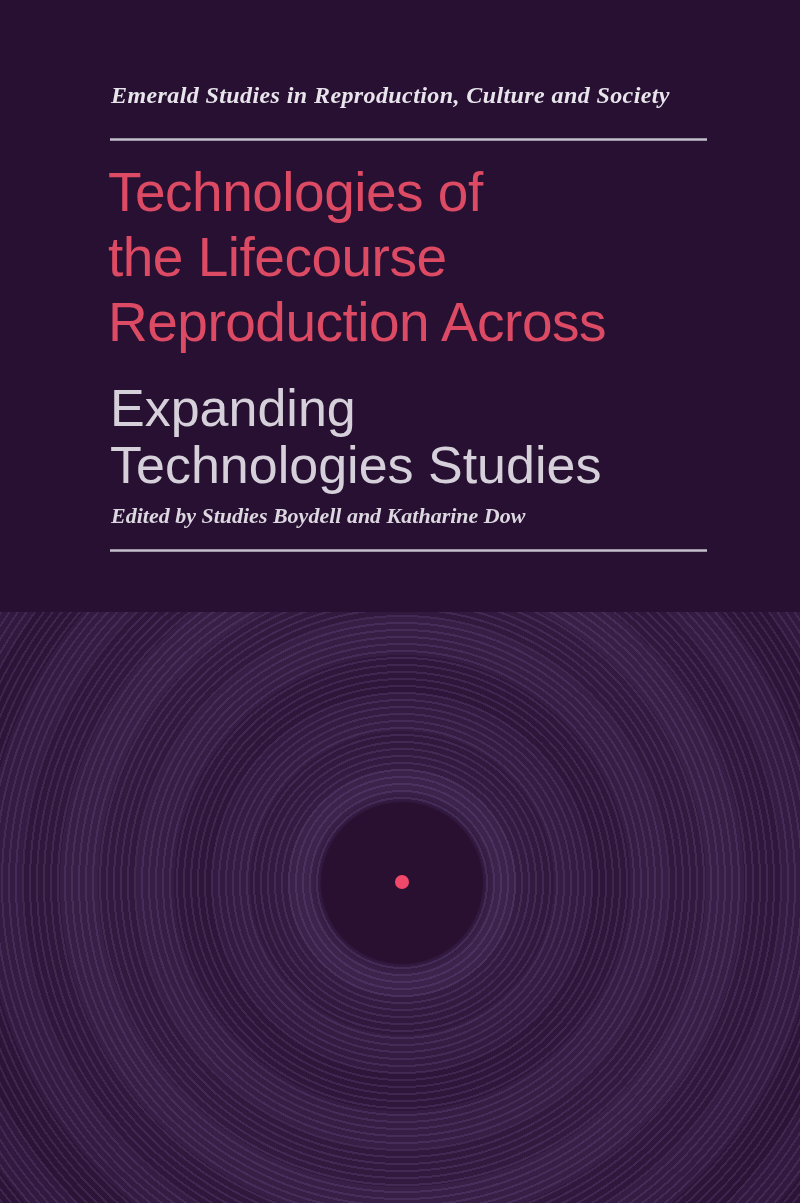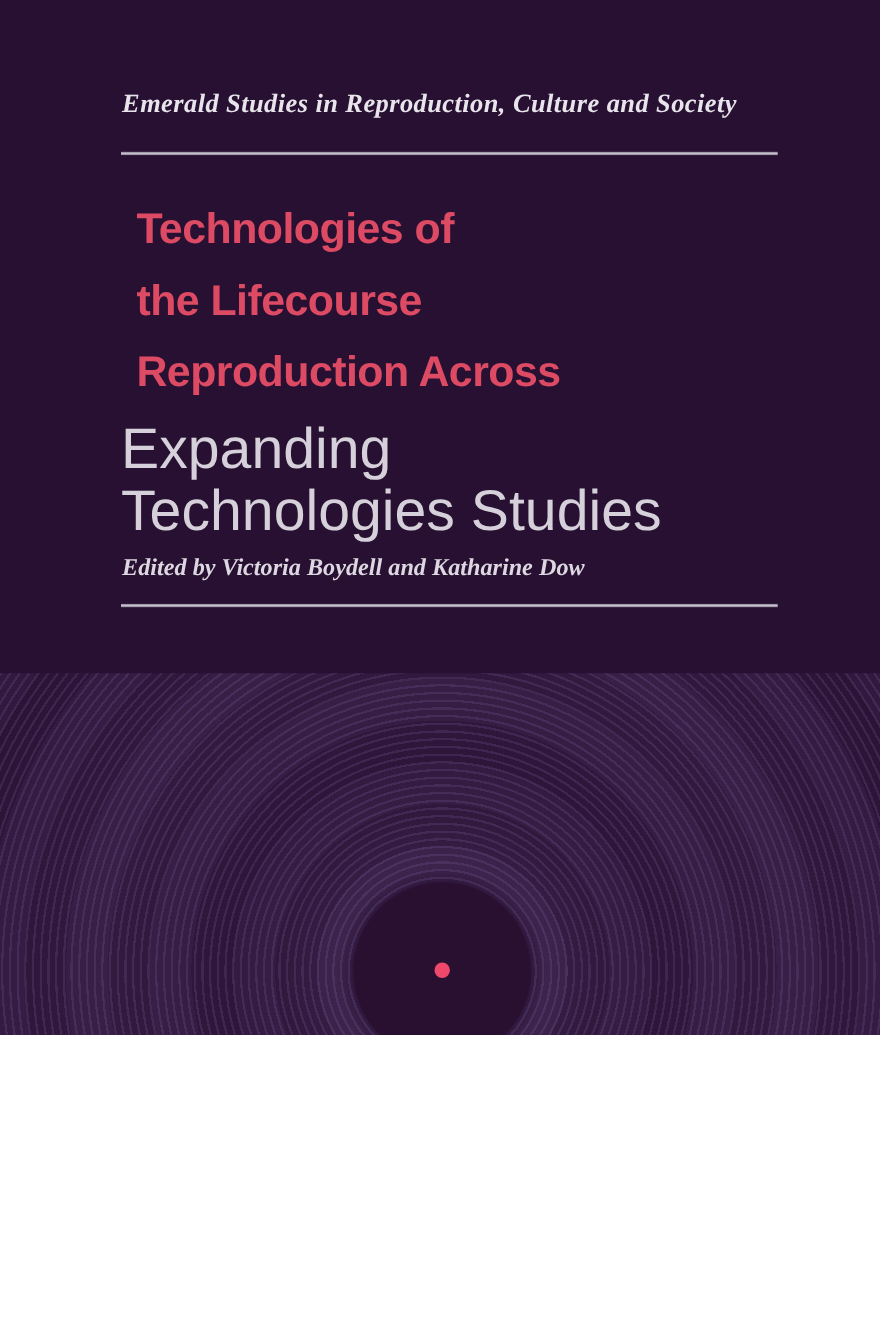--- a/index.html
+++ b/index.html
@@ -6,41 +6,41 @@
     --bg:#271031;
     --title:#dc4a64;
     --subtitle:#d5d0da;
     --series:#e8e4ec;
     --divider:#a9a1b2;
     --dot:#f0486a;
   }
   html,body{margin:0;padding:0;background:#ffffff;}
   .cover{
     position:relative;
-    width:800px;height:941px;
+    width:800px;height:1203px;
     background:var(--bg);
     overflow:hidden;
     font-family:"Liberation Sans", sans-serif;
   }
   .series{
     position:absolute;left:111px;top:82px;width:620px;
     font-family:"Liberation Serif", serif;
     font-style:italic;font-weight:bold;
     font-size:24px;letter-spacing:0.4px;
     color:var(--series);
   }
   .rule{
     position:absolute;left:110px;width:597px;height:3px;
     background:linear-gradient(to bottom,#80778b,#cbc5d3 45%,#8b8296);
   }
   .rule-top{top:138px;}
   .rule-bottom{top:549px;}
   .title{
-    position:absolute;left:108px;top:160px;margin:16px;
-    font-size:39px;line-height:65px;font-weight:700;
+    position:absolute;left:108px;top:160px;margin:0;
+    font-size:55px;line-height:65px;font-weight:400;
     letter-spacing:-0.5px;
     color:var(--title);
   }
   .title .line,.subtitle .line{display:block;}
   .subtitle{
     position:absolute;left:110px;top:380px;margin:0;
     font-size:52px;line-height:57px;font-weight:300;
     color:var(--subtitle);
   }
   .edited{
@@ -97,21 +97,21 @@
     <span class="line">Technologies of</span>
     <span class="line">the Lifecourse</span>
     <span class="line">Reproduction Across</span>
   </h1>
 
   <h2 class="subtitle">
     <span class="line">Expanding</span>
     <span class="line">Technologies Studies</span>
   </h2>
 
-  <div class="edited">Edited by Victoria Boydell and Katharine Dow</div>
+  <div class="edited">Edited by Studies Boydell and Katharine Dow</div>
 
   <div class="rule rule-bottom"></div>
 
   <div class="pattern"></div>
 
   <div class="dot"></div>
 
 </div>
 
 </body></html>

